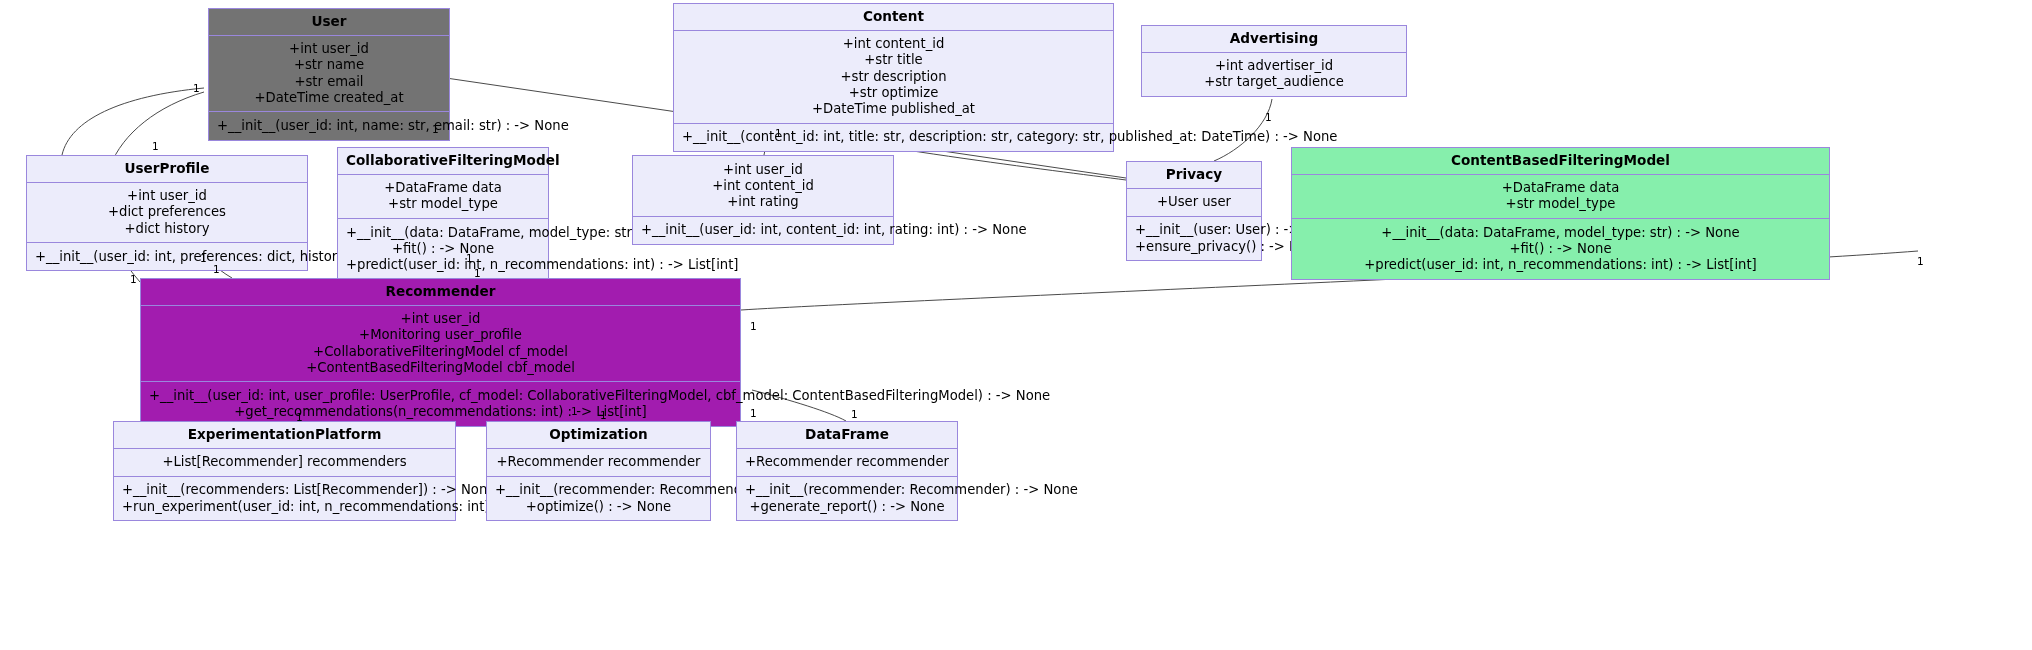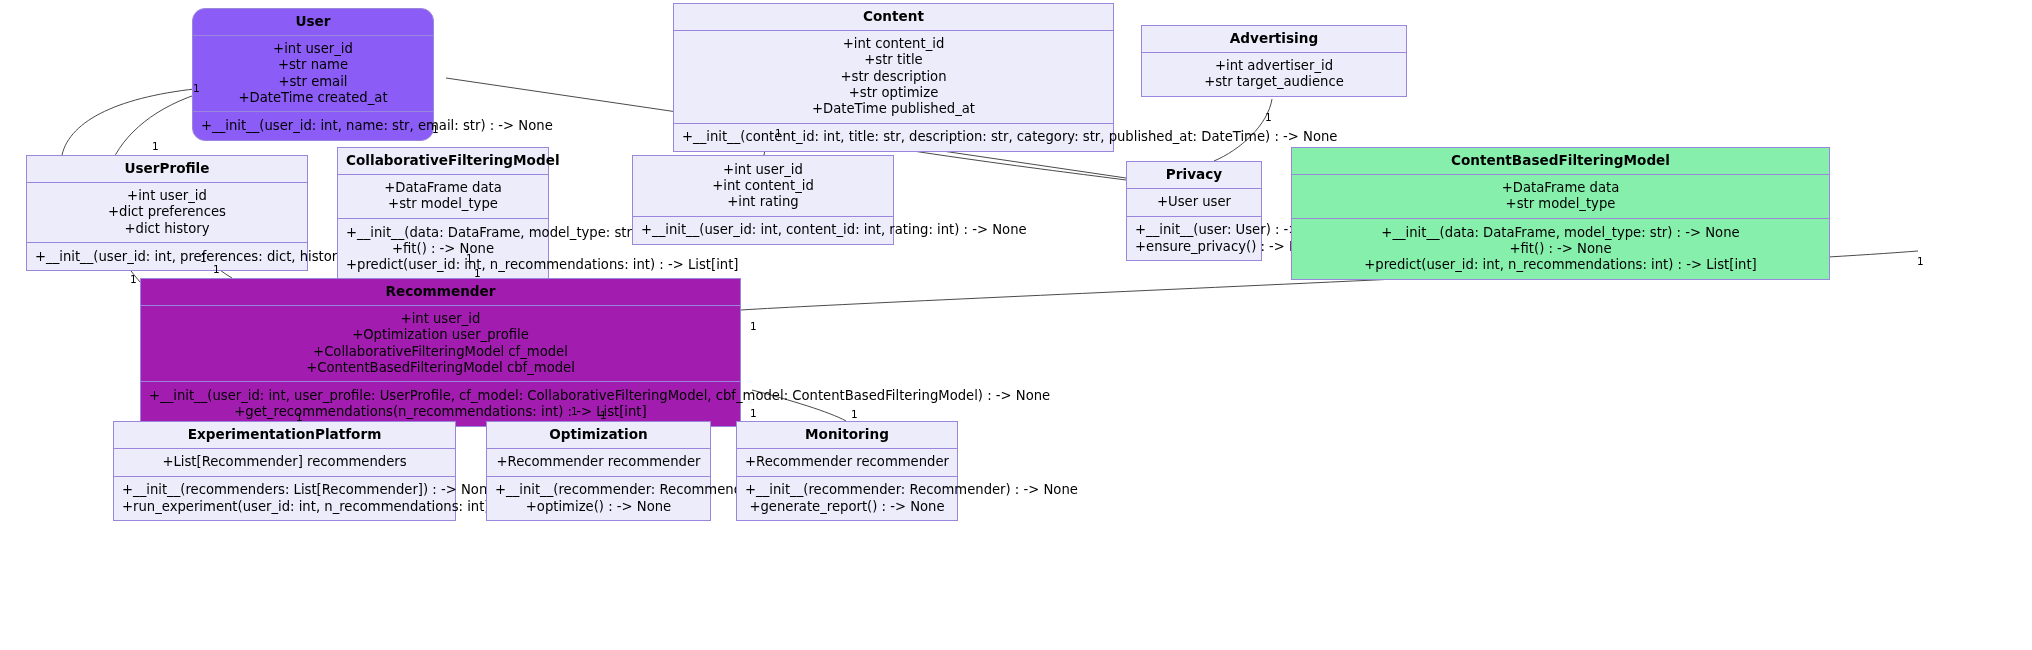--- a/index.html
+++ b/index.html
@@ -73,21 +73,21 @@
       <path d="M 673,110 C 880,150 1050,170 1126,180" fill="none" stroke="#4a4a4a" stroke-width="1"></path>
       <path d="M 1272,99 C 1268,125 1240,150 1214,161" fill="none" stroke="#4a4a4a" stroke-width="1"></path>
       <path d="M 200,242 C 205,258 215,268 232,278" fill="none" stroke="#4a4a4a" stroke-width="1"></path>
       <path d="M 470,251 C 470,262 472,270 475,278" fill="none" stroke="#4a4a4a" stroke-width="1"></path>
       <path d="M 1918,251 C 1700,268 900,300 741,310" fill="none" stroke="#4a4a4a" stroke-width="1"></path>
       <path d="M 300,390 C 298,402 292,412 287,421" fill="none" stroke="#4a4a4a" stroke-width="1"></path>
       <path d="M 580,390 C 582,402 590,412 596,421" fill="none" stroke="#4a4a4a" stroke-width="1"></path>
       <path d="M 752,390 C 790,400 830,412 846,421" fill="none" stroke="#4a4a4a" stroke-width="1"></path>
     </svg>
   <div id="classes-layer">
-      <div class="uml-class" style="left: 192px; top: 8px; width: 242px; background: #8b5cf6; border-color: rgb(154, 135, 221); border-radius: 13px;">
+      <div class="uml-class" style="left: 208px; top: 8px; width: 242px; background: #737373; border-color: rgb(154, 135, 221);">
         <div class="uml-title" style="border-bottom-color: rgb(154, 135, 221);">User</div>
         <div class="uml-compartment" style="border-bottom-color: rgb(154, 135, 221);">
           <div class="uml-row">+int user_id</div>
           <div class="uml-row">+str name</div>
           <div class="uml-row">+str email</div>
           <div class="uml-row">+DateTime created_at</div>
         </div>
         <div class="uml-compartment">
           <div class="uml-row">+__init__(user_id: int, name: str, email: str) : -&gt; None</div>
         </div>
@@ -164,21 +164,21 @@
         <div class="uml-compartment">
           <div class="uml-row">+__init__(data: DataFrame, model_type: str) : -&gt; None</div>
           <div class="uml-row">+fit() : -&gt; None</div>
           <div class="uml-row">+predict(user_id: int, n_recommendations: int) : -&gt; List[int]</div>
         </div>
       </div>
       <div class="uml-class" style="left: 140px; top: 278px; width: 601px; background: #a21caf; border-color: rgb(154, 135, 221);">
         <div class="uml-title" style="border-bottom-color: rgb(154, 135, 221);">Recommender</div>
         <div class="uml-compartment" style="border-bottom-color: rgb(154, 135, 221);">
           <div class="uml-row">+int user_id</div>
-          <div class="uml-row">+Optimization user_profile</div>
+          <div class="uml-row">+Monitoring user_profile</div>
           <div class="uml-row">+CollaborativeFilteringModel cf_model</div>
           <div class="uml-row">+ContentBasedFilteringModel cbf_model</div>
         </div>
         <div class="uml-compartment">
           <div class="uml-row">+__init__(user_id: int, user_profile: UserProfile, cf_model: CollaborativeFilteringModel, cbf_model: ContentBasedFilteringModel) : -&gt; None</div>
           <div class="uml-row">+get_recommendations(n_recommendations: int) : -&gt; List[int]</div>
         </div>
       </div>
       <div class="uml-class" style="left: 113px; top: 421px; width: 343px; background: rgb(236, 236, 251); border-color: rgb(154, 135, 221);">
         <div class="uml-title" style="border-bottom-color: rgb(154, 135, 221);">ExperimentationPlatform</div>
@@ -194,21 +194,21 @@
         <div class="uml-title" style="border-bottom-color: rgb(154, 135, 221);">Optimization</div>
         <div class="uml-compartment" style="border-bottom-color: rgb(154, 135, 221);">
           <div class="uml-row">+Recommender recommender</div>
         </div>
         <div class="uml-compartment">
           <div class="uml-row">+__init__(recommender: Recommender) : -&gt; None</div>
           <div class="uml-row">+optimize() : -&gt; None</div>
         </div>
       </div>
       <div class="uml-class" style="left: 736px; top: 421px; width: 222px; background: rgb(236, 236, 251); border-color: rgb(154, 135, 221);">
-        <div class="uml-title" style="border-bottom-color: rgb(154, 135, 221);">Monitoring</div>
+        <div class="uml-title" style="border-bottom-color: rgb(154, 135, 221);">DataFrame</div>
         <div class="uml-compartment" style="border-bottom-color: rgb(154, 135, 221);">
           <div class="uml-row">+Recommender recommender</div>
         </div>
         <div class="uml-compartment">
           <div class="uml-row">+__init__(recommender: Recommender) : -&gt; None</div>
           <div class="uml-row">+generate_report() : -&gt; None</div>
         </div>
       </div>
     </div>
   <div id="mult-layer">

